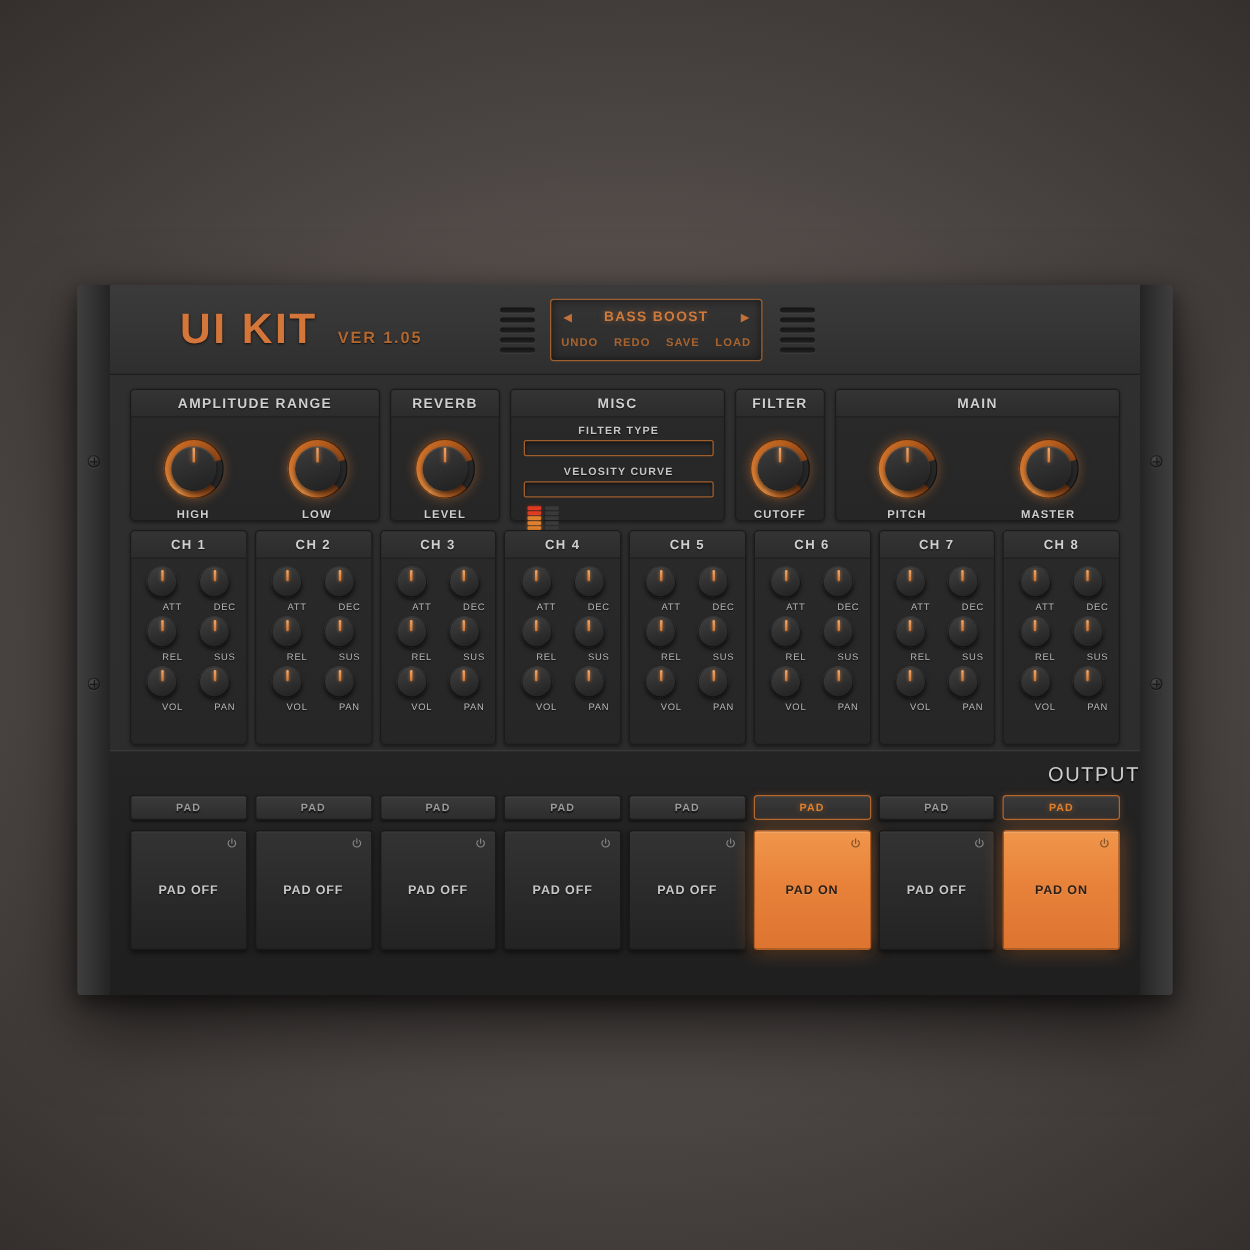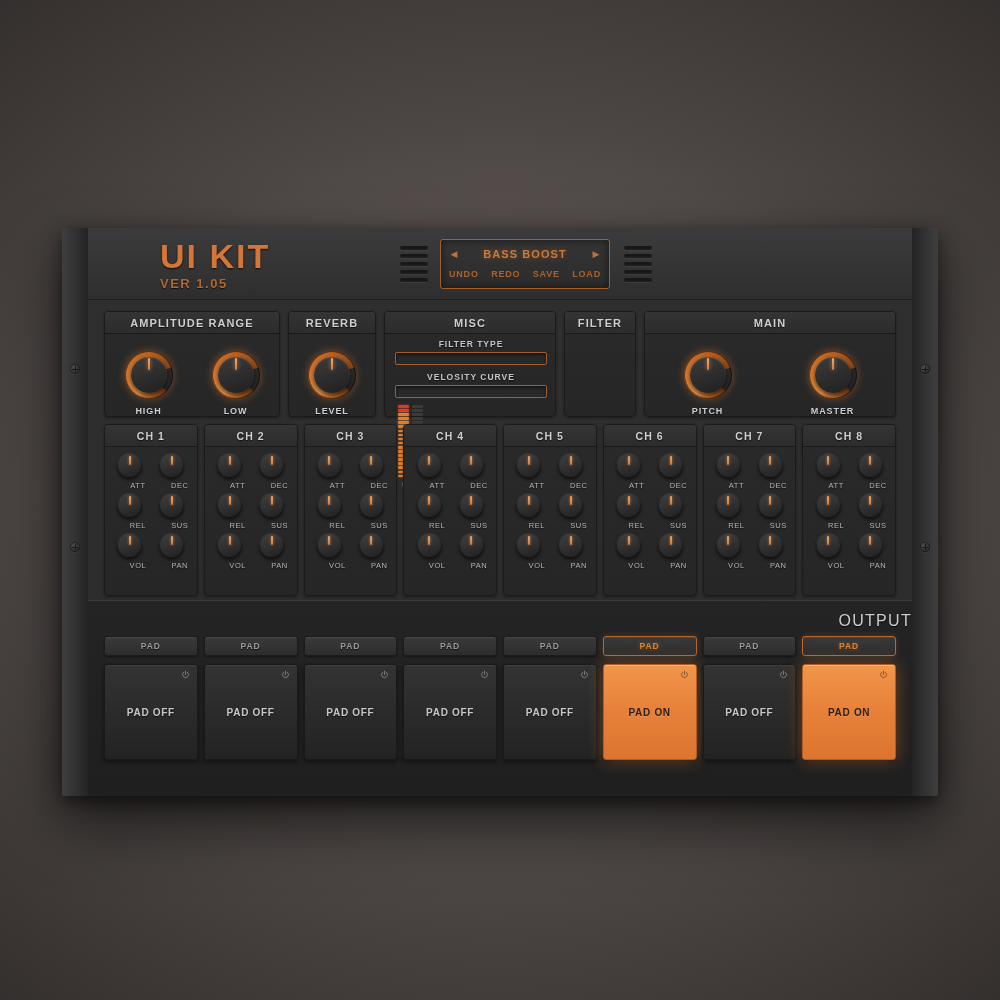--- a/index.html
+++ b/index.html
@@ -38,21 +38,21 @@
     background: linear-gradient(270deg,#3e3e3e 0%,#343434 45%,#242424 100%);
   }
 
   
   #topbar {
     position: absolute; left: 26px; top: 0; right: 26px; height: 72px;
     background: linear-gradient(180deg,#3b3b3b 0%,#343434 60%,#2e2e2e 100%);
     border-bottom: 1px solid #1d1d1d;
     display: flex; align-items: center;
   }
-  #logo-group { display: flex; align-items: baseline; margin-left: 56px; flex-direction: column; }
+  #logo-group { display: flex; align-items: baseline; margin-left: 56px; }
   #logo {
     font-size: 34px; font-weight: bold; letter-spacing: 2px;
     color: #d4763a;
     text-shadow: 0 1px 2px rgba(0,0,0,0.75);
   }
   #ver {
     font-size: 13px; font-weight: bold; letter-spacing: 1.5px;
     color: #b2672f; margin-left: 16px;
     text-shadow: 0 1px 1px rgba(0,0,0,0.7);
   }
@@ -339,21 +339,21 @@
         <i></i>
         <i></i>
         <i></i>
     </div>
   </div>
 
   <div id="body">
 
     <div id="toprow">
 
-      <div class="panel" style="width:176px;">
+      <div class="panel" style="width:200px;">
         <div class="panel-hd">AMPLITUDE RANGE</div>
         <div class="knobs-row">
           <div class="knobcell">
             <div class="knob-lg">
               <div class="ring"></div>
                 <div class="cap"></div>
                 <div class="ind"></div>
                 <div class="rim"></div>
             </div>
             <div class="knob-lab">HIGH</div>
@@ -440,20 +440,31 @@
             <div id="meter-labs">
               <span>L</span>
               <span>R</span>
             </div>
           </div>
         </div>
       </div>
 
       <div class="panel" style="width:72px;">
         <div class="panel-hd">FILTER</div>
+        <div class="knobs-row">
+          <div class="knobcell">
+            <div class="knob-lg">
+              <div class="ring"></div>
+                <div class="cap"></div>
+                <div class="ind"></div>
+                <div class="rim"></div>
+            </div>
+            <div class="knob-lab">CUTOFF</div>
+          </div>
+        </div>
       </div>
 
       <div class="panel" style="flex:1;">
         <div class="panel-hd">MAIN</div>
         <div class="knobs-row">
           <div class="knobcell">
             <div class="knob-lg">
               <div class="ring"></div>
                 <div class="cap"></div>
                 <div class="ind"></div>

